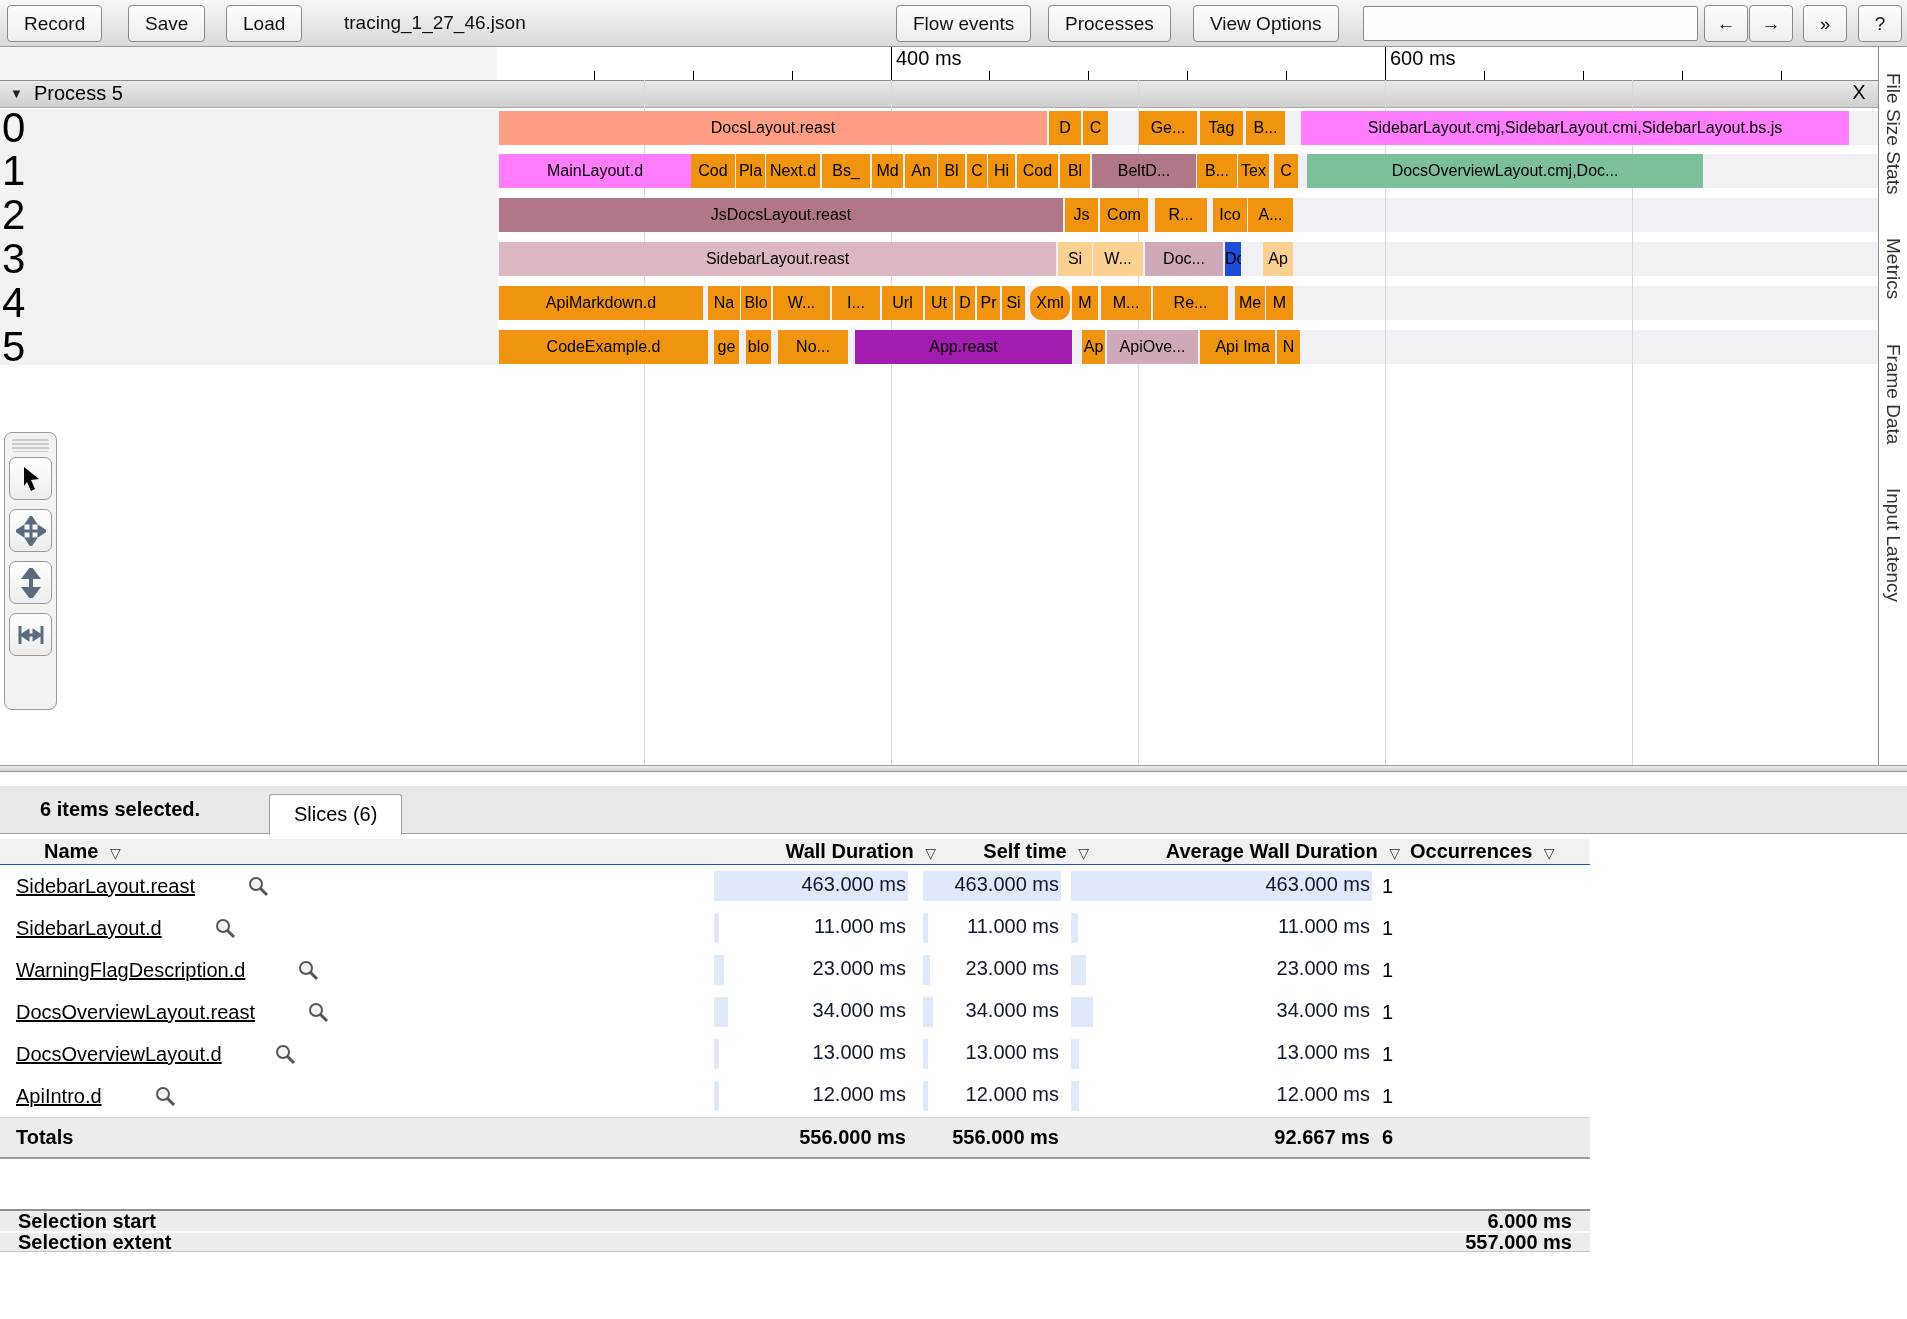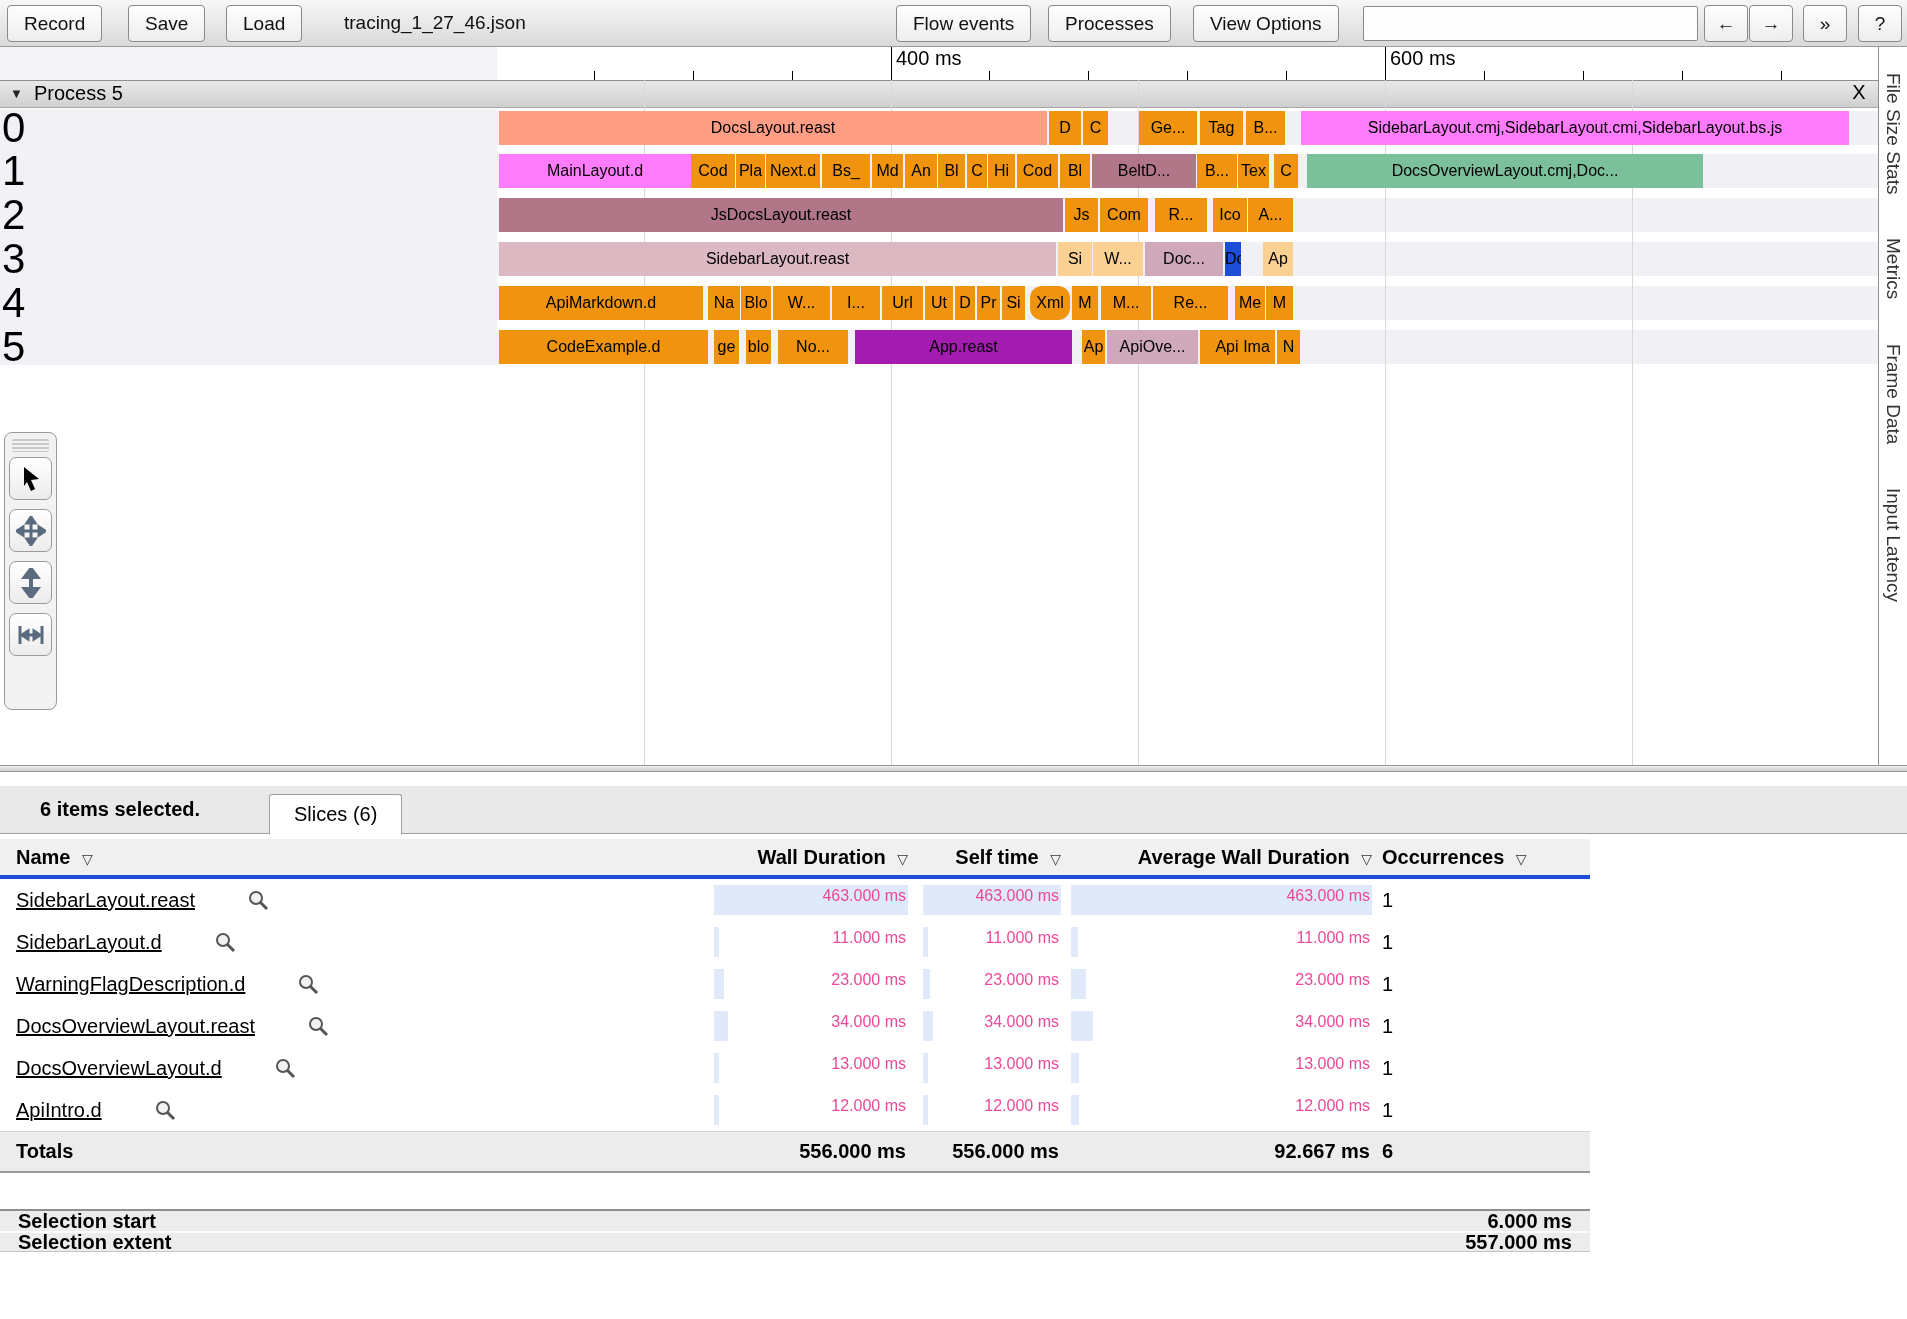--- a/index.html
+++ b/index.html
@@ -63,34 +63,34 @@
   .analysis { position:absolute; left:0; top:772px; width:1907px; height:547px; background:#fff; }
   .tabstrip { position:absolute; left:0; top:14px; width:1907px; height:48px;
     background:#e9e9e9; border-bottom:1px solid #a0a0a0; }
   .sel-count { position:absolute; left:40px; top:12px; font-size:20px; font-weight:bold; color:#000; }
   .slices-tab { position:absolute; left:269px; top:8px; height:41px; padding:0 24px; background:#fff;
     border:1px solid #a0a0a0; border-bottom:1px solid #fff; border-radius:3px 3px 0 0;
     font-size:20px; color:#000; line-height:39px; }
 
   .atable { position:absolute; left:0; top:67px; width:1590px; }
   .trow { display:grid; grid-template-columns:714px 194px 153px 311px auto; align-items:center; }
-  .thead { height:40px; background:#f0f0f0; border-bottom:4px solid #1d4ed8; font-weight:bold; }
+  .thead { height:26px; background:#f0f0f0; border-bottom:1px solid #1d4ed8; font-weight:bold;padding-left:28px; }
   .thead .hc { font-size:20px; color:#000; white-space:nowrap; }
   .sortg { font-size:14px; font-weight:normal; color:#333; margin-left:6px; }
   .hc.right { text-align:right; }
   .cell-pad15 { padding-left:15px; }
   .cell-pad10 { padding-left:10px; }
   .name-h { padding-left:16px; }
   .drow { height:42px; background:#fff; }
   .name-cell { padding-left:16px; display:flex; align-items:center; }
   .name-link { font-size:20px; color:#000; text-decoration:underline; }
   .mag { margin-left:52px; }
   .val-cell { position:relative; height:30px; }
   .val-bar { position:absolute; left:0; top:0; height:30px; background:#dfe9f9; }
-  .val-txt { position:absolute; right:2px; top:2px; font-size:16px; color:#ec4899; }
+  .val-txt { position:absolute; right:2px; top:2px; font-size:20px; color:#0f172a; }
   .occ-cell { font-size:20px; color:#000; }
   .totals { height:42px; background:#ececec; border-top:1px solid #d5d5d5; border-bottom:2px solid #9a9a9a; font-weight:bold; }
   .totals .t-label { padding-left:16px; font-size:20px; }
   .totals .t-val { text-align:right; font-size:20px; padding-right:2px; }
   .totals .t-occ { font-size:20px; padding-left:10px; }
 
   .sel-block { position:absolute; left:0; top:437px; width:1590px; border-top:2px solid #8f8f8f; border-bottom:1px solid #c5c5c5; }
   .sel-row { height:20px; background:#ececec; display:flex; justify-content:space-between; align-items:center;gap:16px; }
   .sel-row + .sel-row { border-top:2px solid #fbfbfb; }
   .sel-label { padding-left:18px; font-size:20px; font-weight:bold; color:#000; }

